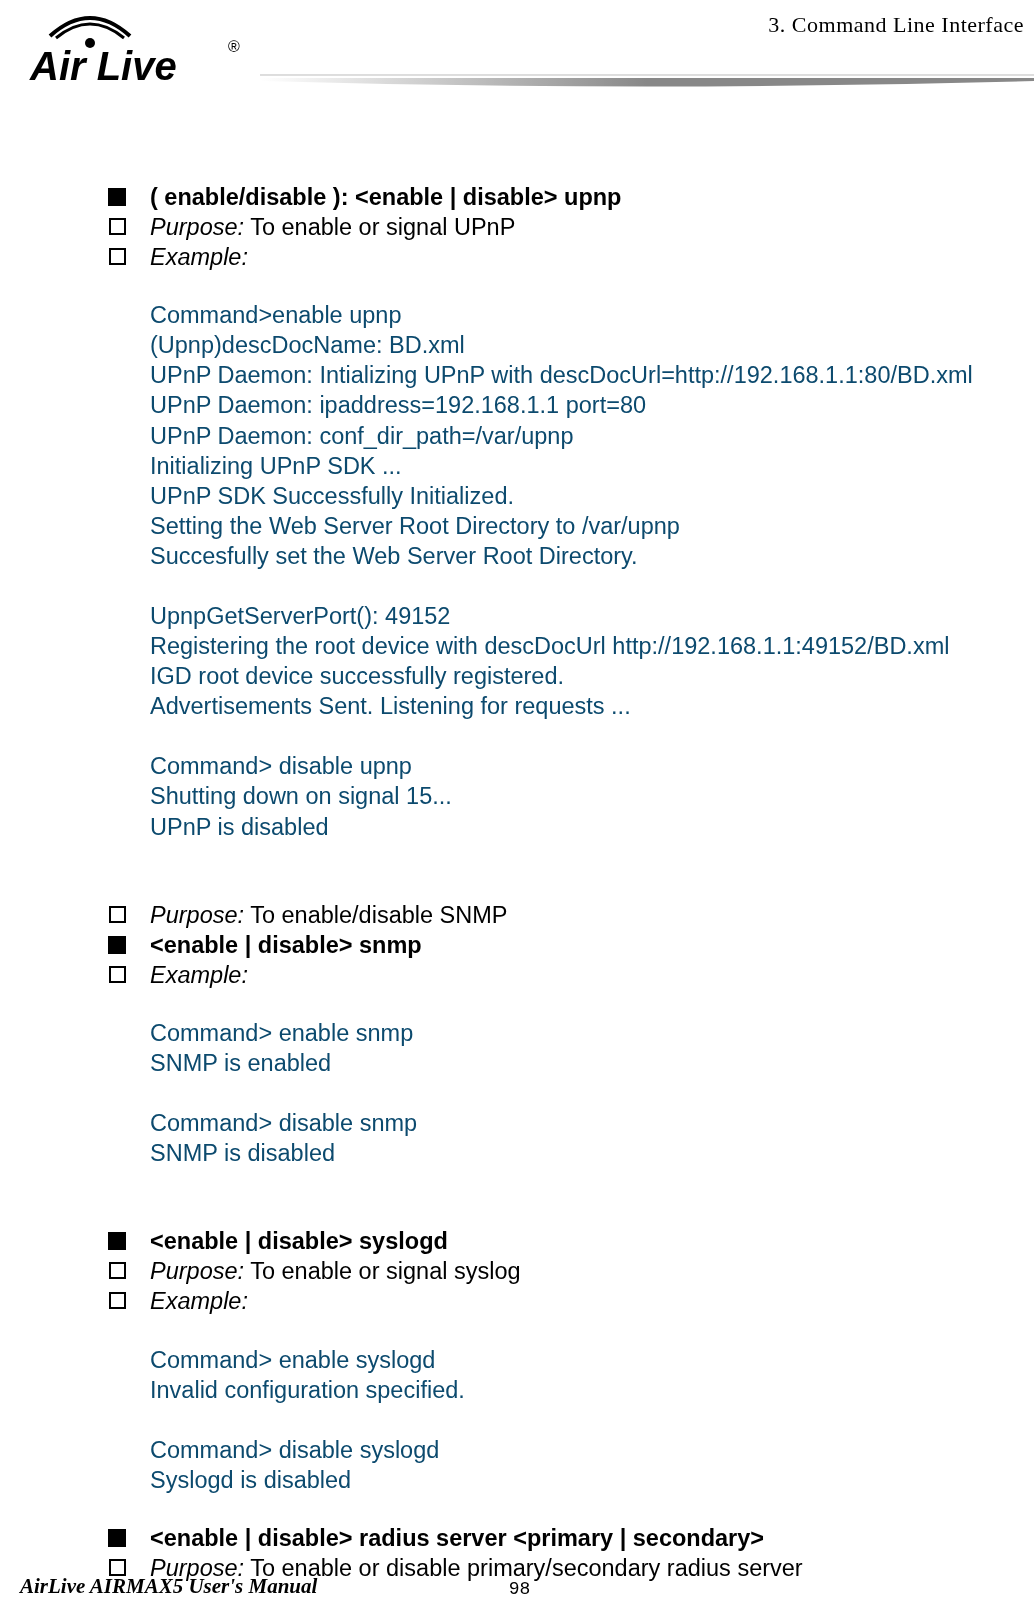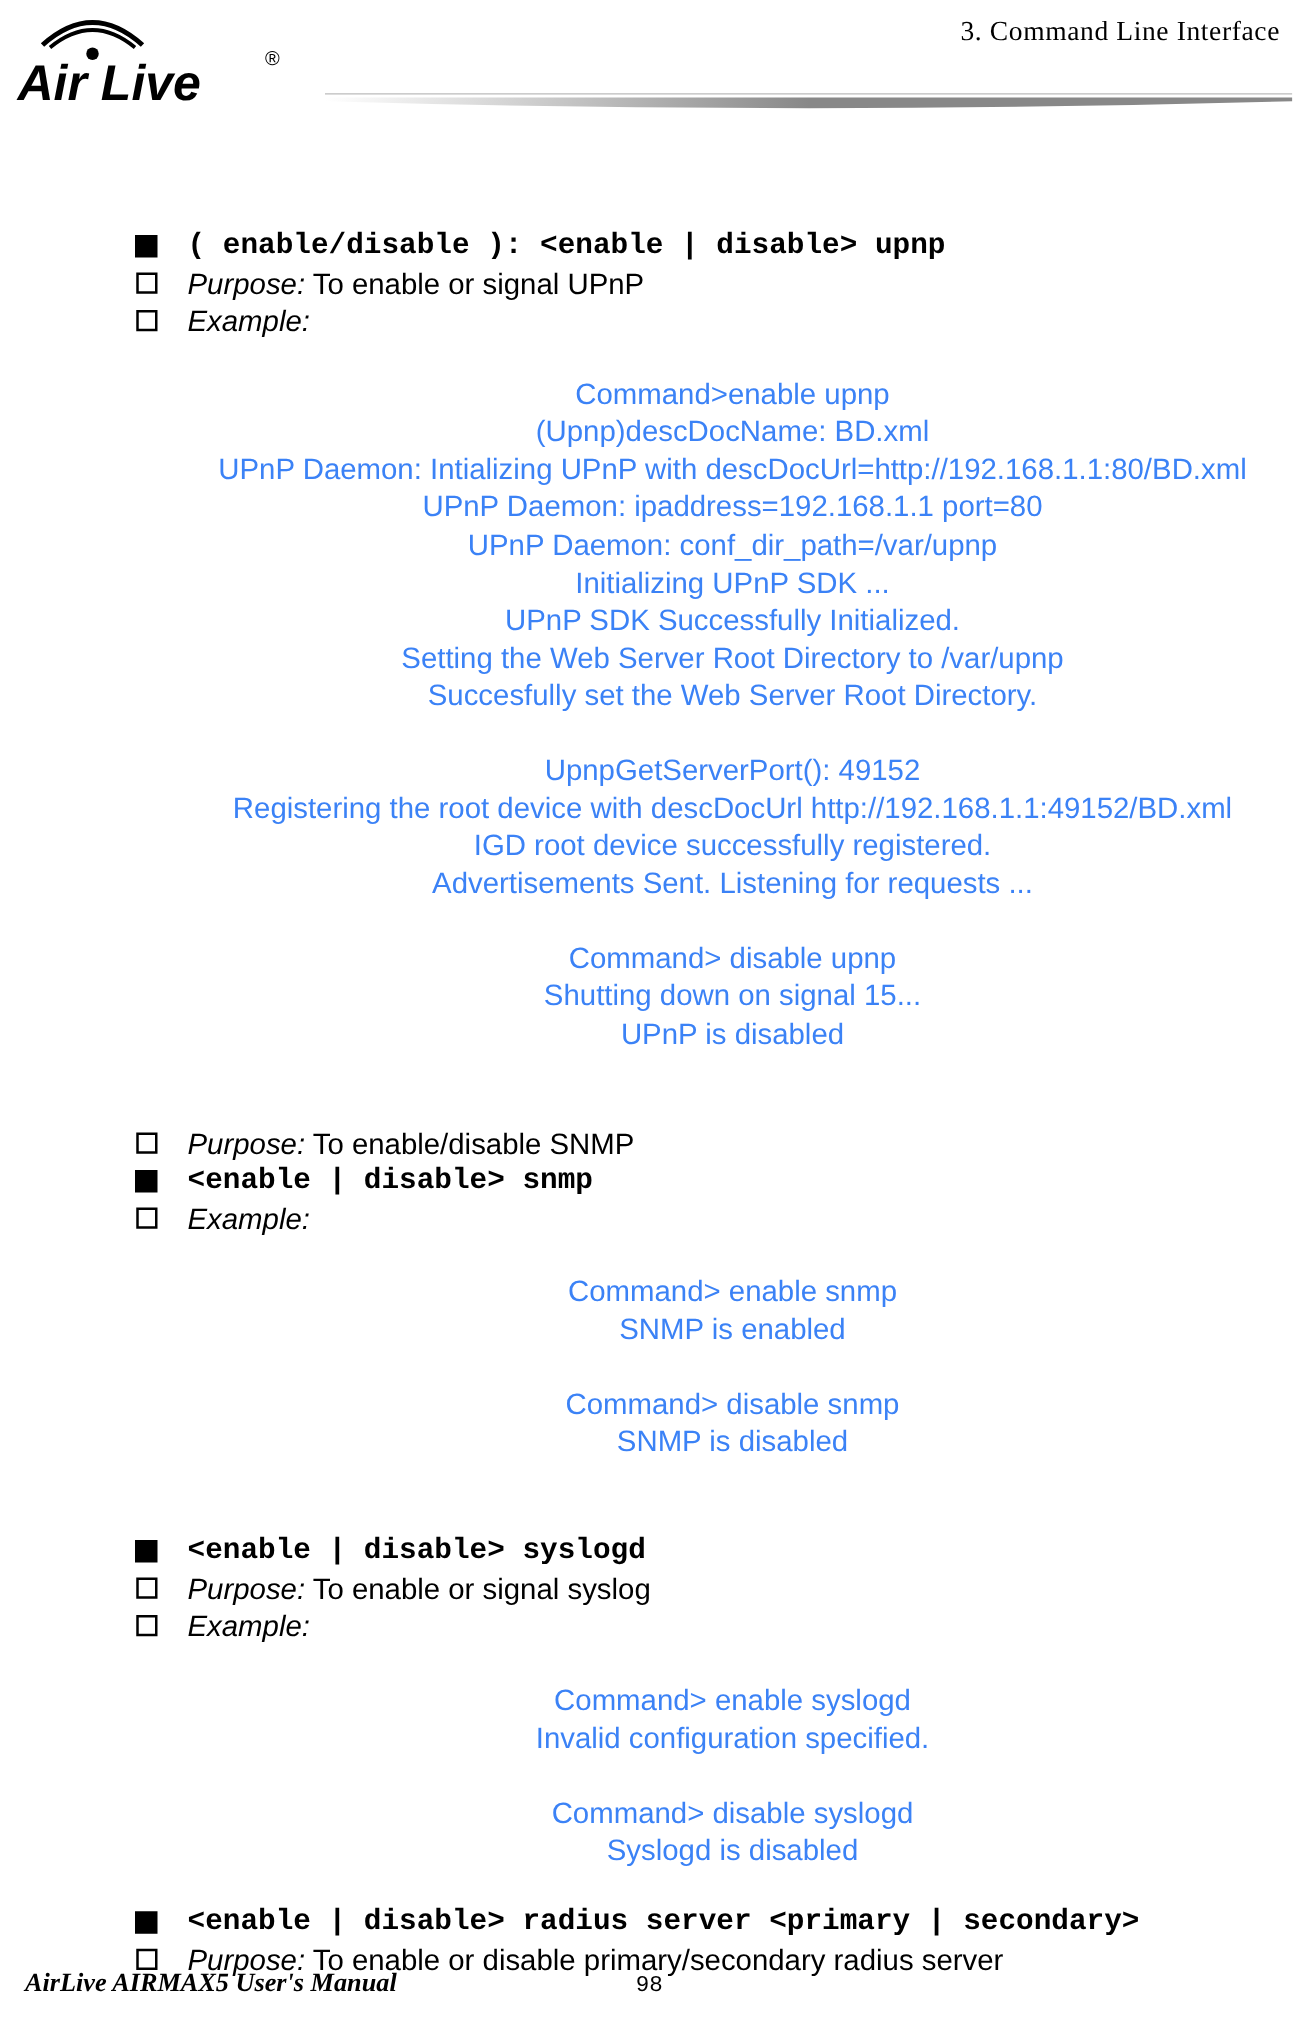--- a/index.html
+++ b/index.html
@@ -12,21 +12,21 @@
     font-family: Arial, Helvetica, sans-serif;
     color: #000;
     position: relative;
   }
   .header {
     position: relative;
     height: 110px;
   }
   .logo {
     position: absolute;
-    left: 4px;
+    left: 20px;
     top: 8px;
   }
   .logo svg { display:block; }
   .header-chapter {
     position: absolute;
     right: 10px;
     top: 12px;
     font-family: "Times New Roman", Times, serif;
     font-size: 22px;
     letter-spacing: 0.5px;
@@ -62,27 +62,26 @@
   .bullet-hollow {
     width: 17px;
     height: 17px;
     border: 2.5px solid #000;
     box-sizing: border-box;
     flex: 0 0 17px;
     margin-top: 6px;
     margin-left: 1px;
     margin-right: 24px;
   }
-  .bold { font-weight: bold; font-family: Liberation Mono, monospace; }
+  .bold { font-weight: bold; }
   .italic { font-style: italic; }
   .code-block {
-    color: #3b82f6;
-    margin-left: 60px;
+    color: #0c4a6e;
+    margin-left: 42px;
     white-space: pre-line;
-    text-align: center;
   }
   .para-gap  { height: 28px; }
   .sect-gap  { height: 58px; }
   .row-text { flex: 1; }
   .footer {
     position: absolute;
     bottom: 22px;
     left: 20px;
     right: 15px;
     font-family: "Times New Roman", Times, serif;

